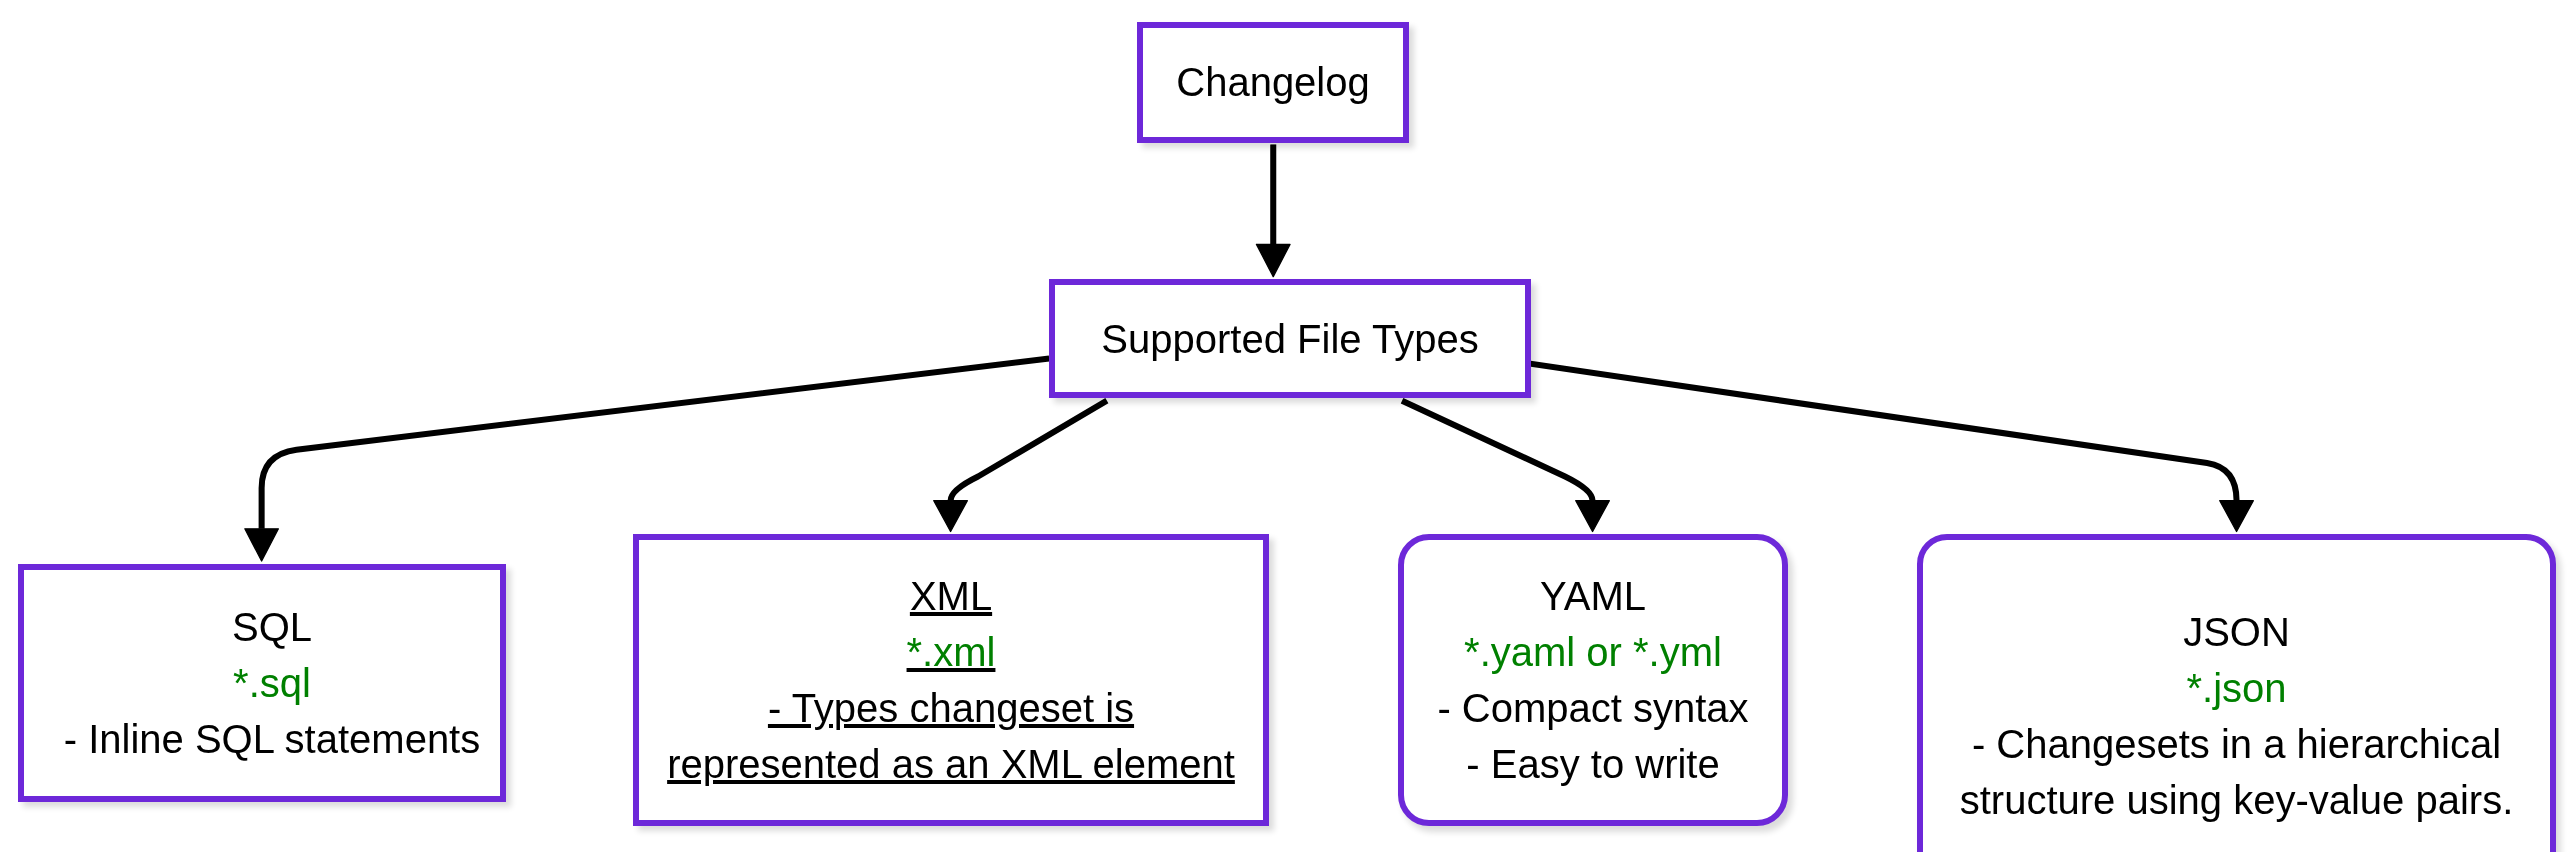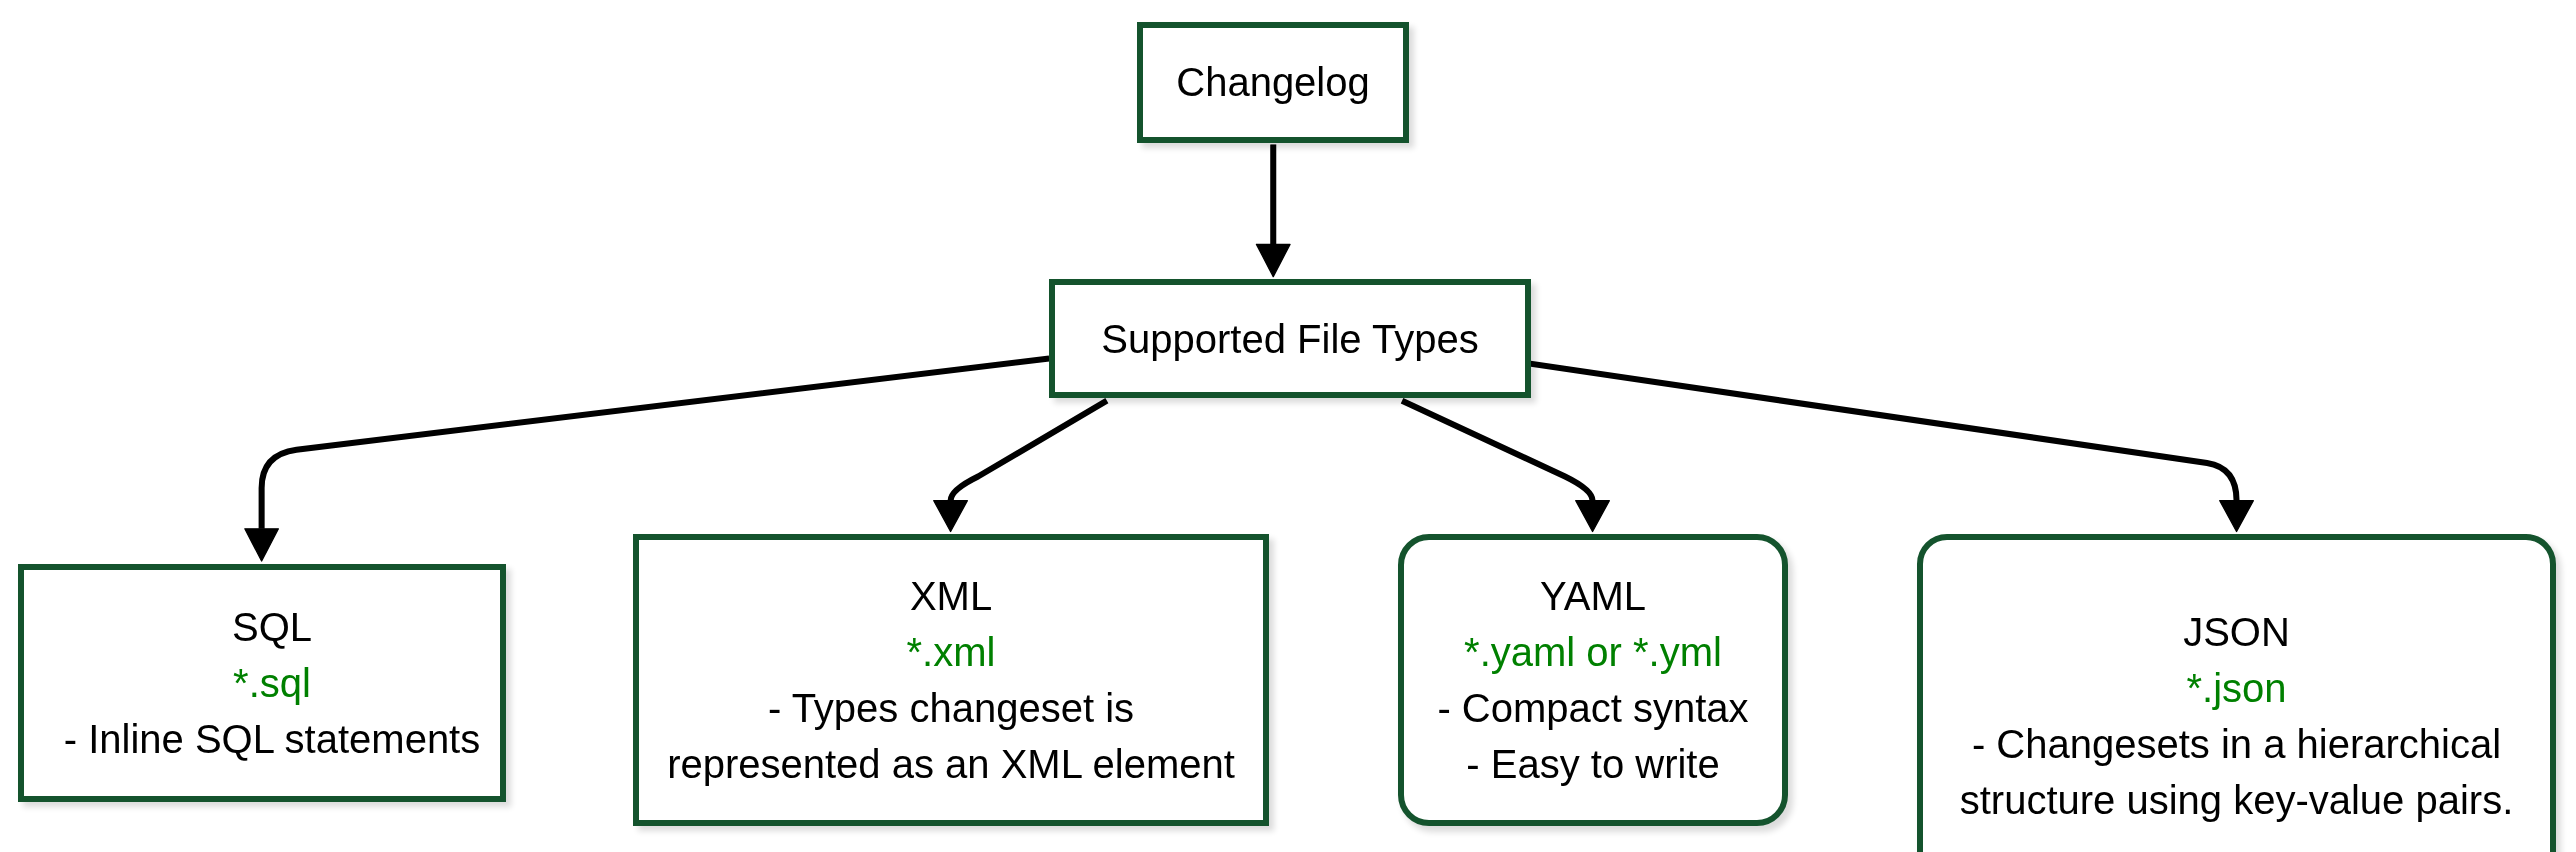--- a/index.html
+++ b/index.html
@@ -33,34 +33,34 @@
   .connectors polygon {
     fill: #000000;
     stroke: #000000;
     stroke-width: 2;
     stroke-linejoin: round;
   }
   .node {
     position: absolute;
     box-sizing: border-box;
     background: #ffffff;
-    border: 6px solid #14532d;
+    border: 6px solid #6d28d9;
     display: flex;
     flex-direction: column;
     align-items: center;
     justify-content: center;
     text-align: center;
     font-size: 40px;
     line-height: 1.4;
     box-shadow: 4.7px 5.4px 6px rgba(0, 0, 0, 0.14);
   }
   .node-changelog { left: 1137px; top: 21.5px;  width: 272px; height: 121px; }
   .node-hub       { left: 1049px; top: 279px; width: 482px; height: 119px; }
   .node-sql       { left: 18px;   top: 564px; width: 488px; height: 238px; padding-left: 20px; }
-  .node-xml       { left: 633px;  top: 534px; width: 636px; height: 292px; }
+  .node-xml       { left: 633px;  top: 534px; width: 636px; height: 292px; text-decoration: underline; }
   .node-yaml      { left: 1398px; top: 534px; width: 390px; height: 292px; border-radius: 31px; }
   .node-json      { left: 1917px; top: 534px; width: 639px; height: 364px; border-radius: 30px; }
   .pattern { color: #008000; }
 </style>
 </head>
 <body>
 
 <div class="canvas">
 
   <svg class="connectors" viewBox="0 0 3840 1271" xmlns="http://www.w3.org/2000/svg">

